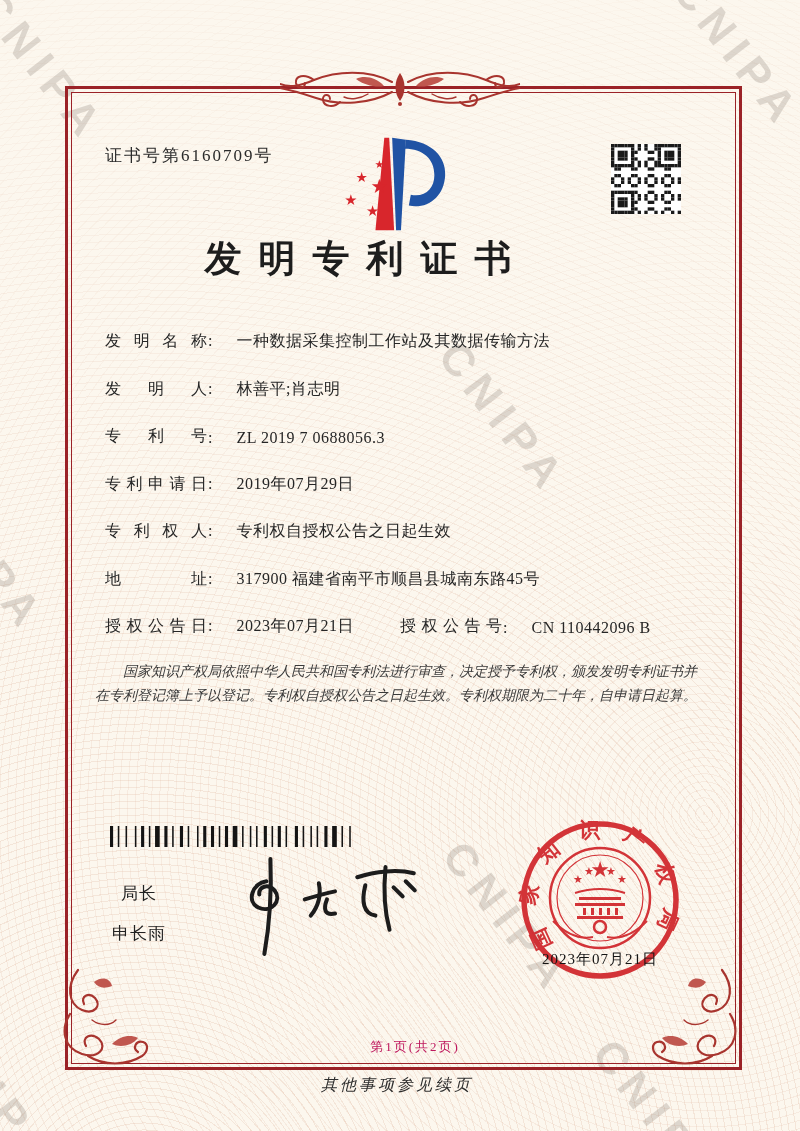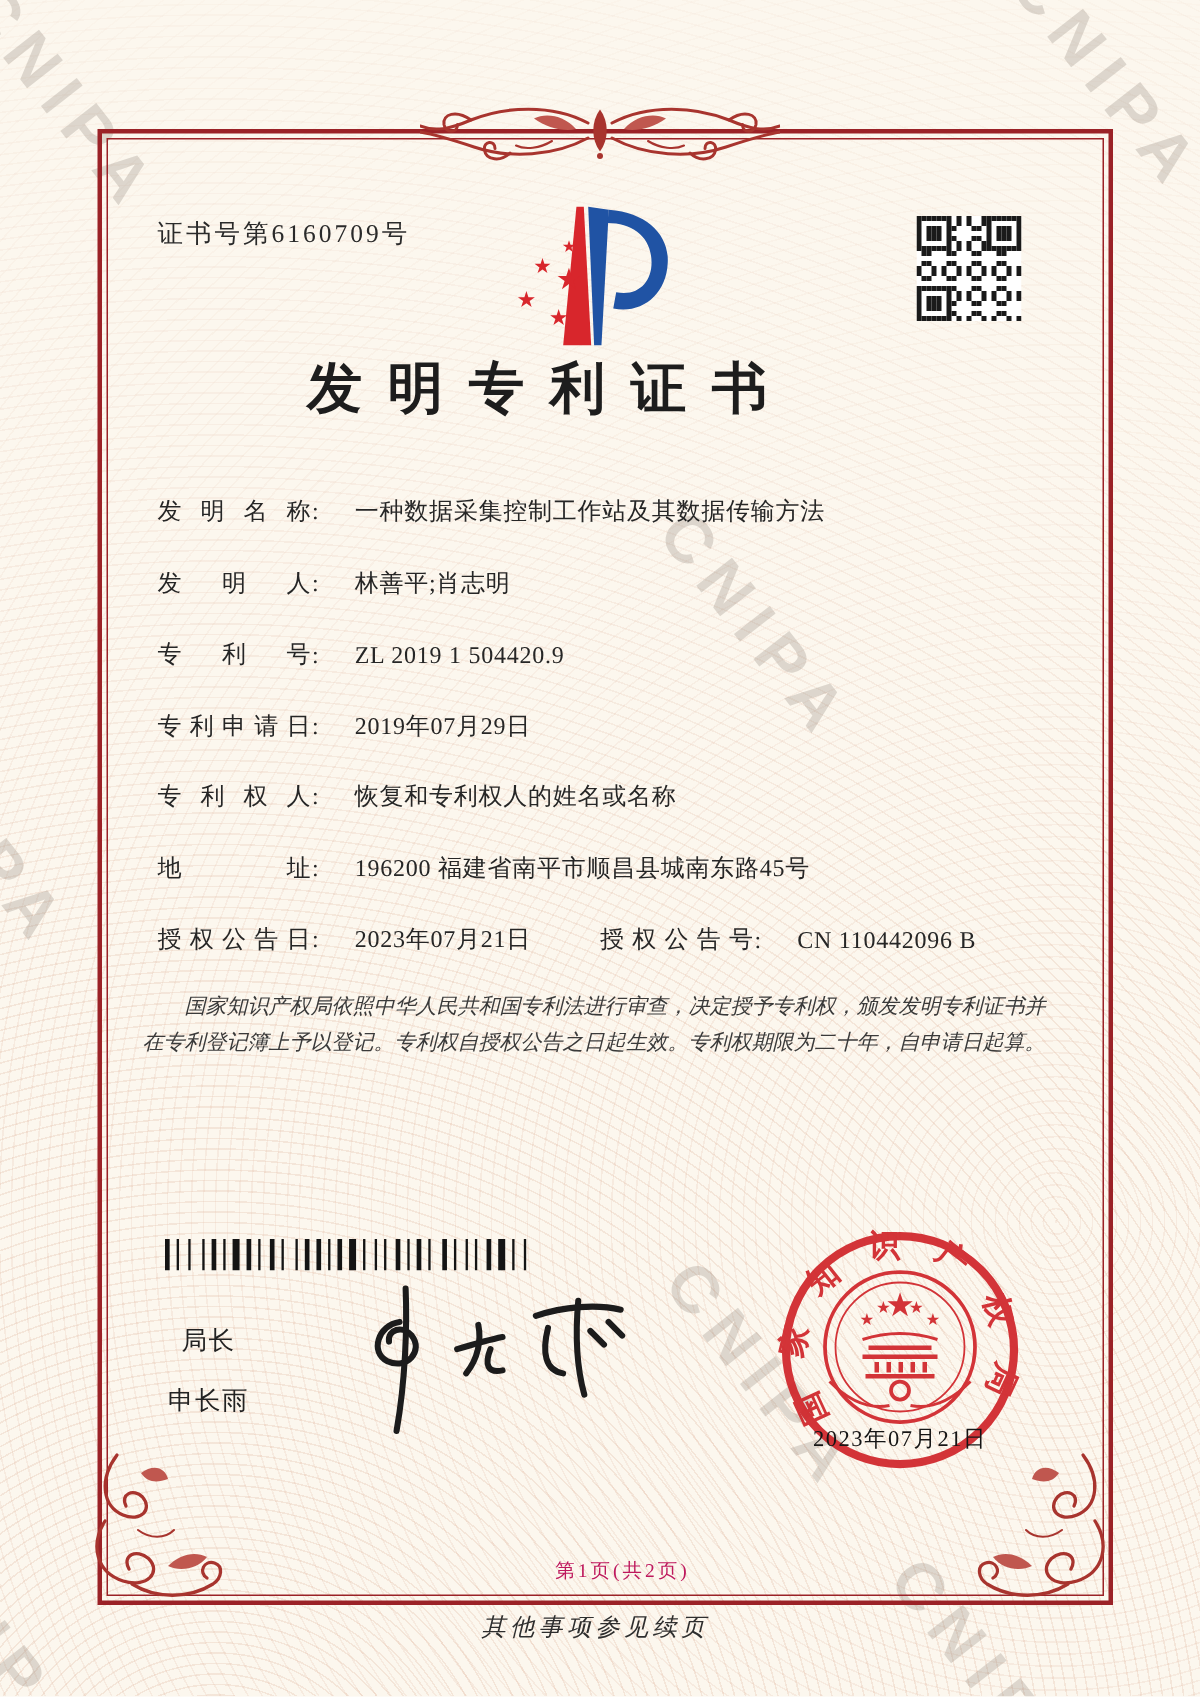--- a/index.html
+++ b/index.html
@@ -342,44 +342,44 @@
             <span>发</span>
             <span>明</span>
             <span>人</span>
           </span><span class="fcolon">:</span><span class="fvalue">林善平;肖志明</span>
       </div>
       <div class="frow" style="top:95px">
         <span class="flabel">
             <span>专</span>
             <span>利</span>
             <span>号</span>
-          </span><span class="fcolon">:</span><span class="fvalue">ZL 2019 1 504420.9</span>
+          </span><span class="fcolon">:</span><span class="fvalue">ZL 2019 7 0688056.3</span>
       </div>
       <div class="frow" style="top:143px">
         <span class="flabel">
             <span>专</span>
             <span>利</span>
             <span>申</span>
             <span>请</span>
             <span>日</span>
           </span><span class="fcolon">:</span><span class="fvalue">2019年07月29日</span>
       </div>
       <div class="frow" style="top:190px">
         <span class="flabel">
             <span>专</span>
             <span>利</span>
             <span>权</span>
             <span>人</span>
-          </span><span class="fcolon">:</span><span class="fvalue">恢复和专利权人的姓名或名称</span>
+          </span><span class="fcolon">:</span><span class="fvalue">专利权自授权公告之日起生效</span>
       </div>
       <div class="frow" style="top:238px">
         <span class="flabel">
             <span>地</span>
             <span>址</span>
-          </span><span class="fcolon">:</span><span class="fvalue">196200 福建省南平市顺昌县城南东路45号</span>
+          </span><span class="fcolon">:</span><span class="fvalue">317900 福建省南平市顺昌县城南东路45号</span>
       </div>
       <div class="frow" style="top:285px;width:600px">
         <span class="flabel">
             <span>授</span>
             <span>权</span>
             <span>公</span>
             <span>告</span>
             <span>日</span>
           </span><span class="fcolon">:</span><span class="fvalue">2023年07月21日</span>
         <span class="pair2">

